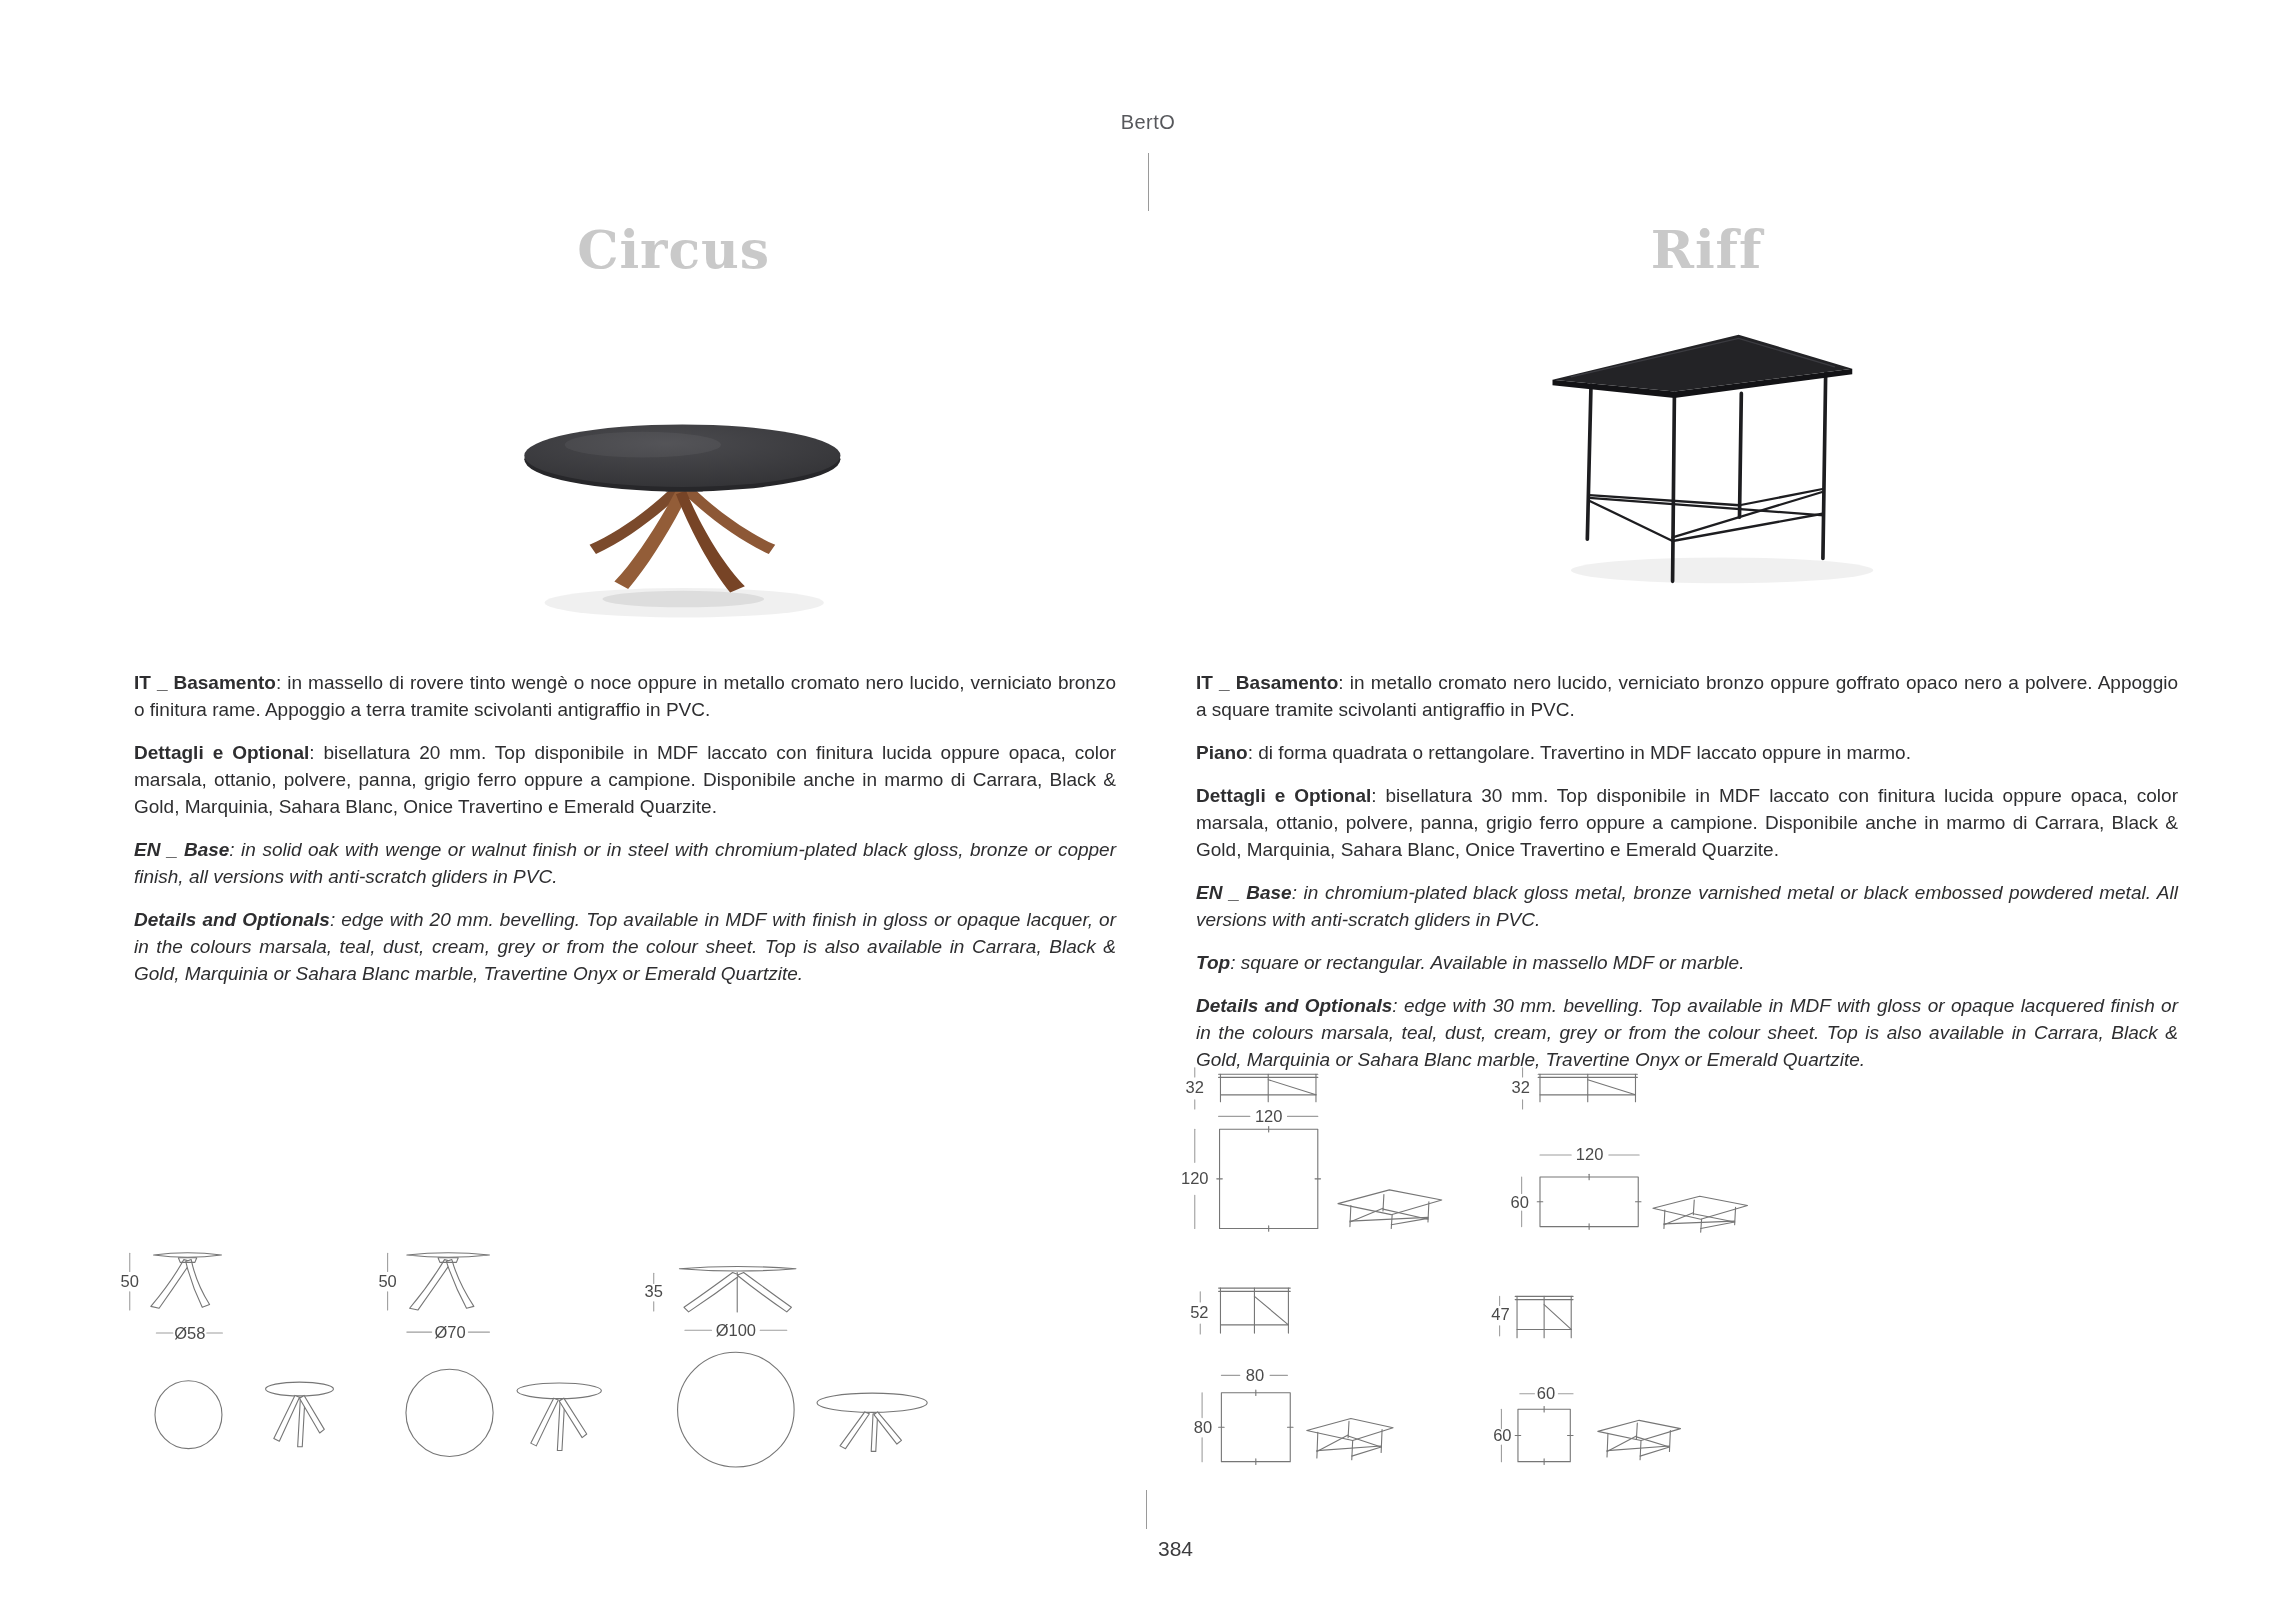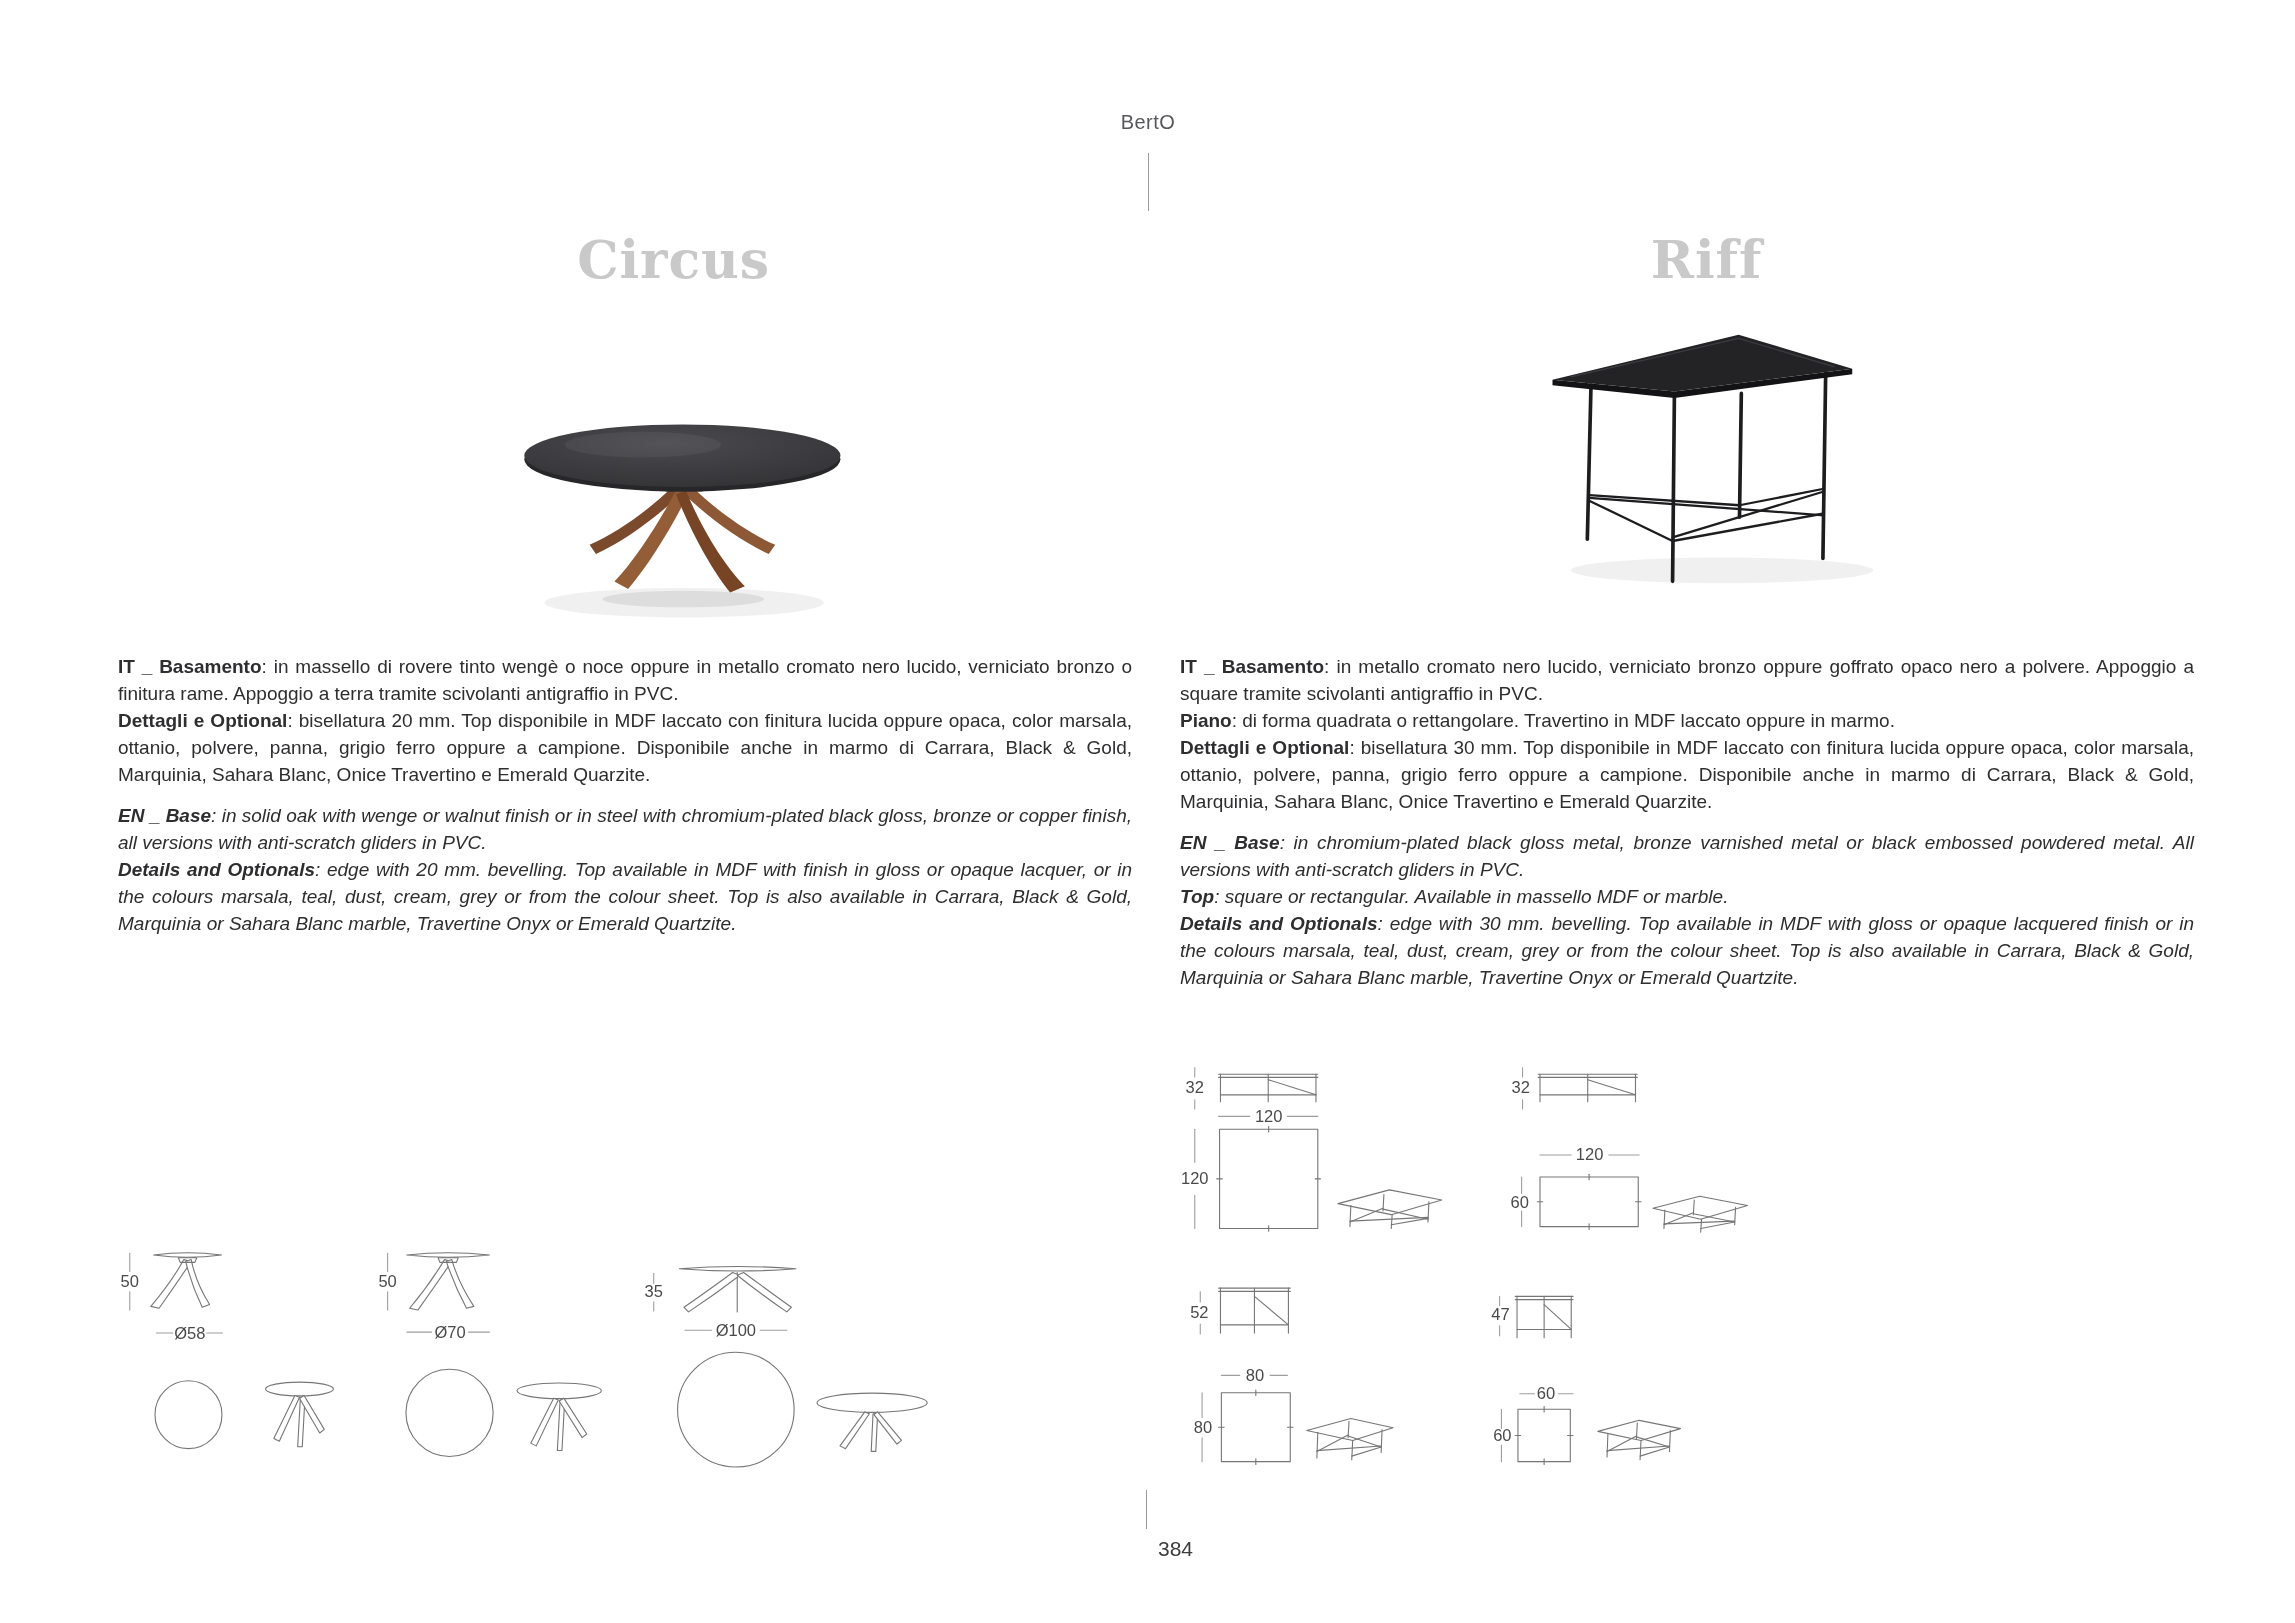--- a/index.html
+++ b/index.html
@@ -5,35 +5,35 @@
   * { margin:0; padding:0; box-sizing:border-box; }
   body { background:#ffffff; font-family:"Liberation Sans", sans-serif; }
   .page { position:relative; width:2296px; height:1624px; background:#ffffff; overflow:hidden; }
 
   .brand { position:absolute; left:1056px; top:111px; width:184px; text-align:center;
            font-size:20px; letter-spacing:0.5px; color:#57585c; }
   .vrule { position:absolute; width:0.9px; background:#9a9a9a; }
   .brand-rule { left:1148px; top:153px; height:58px; }
   .footer-rule { left:1146px; top:1490px; height:39px; }
 
-  .title { position:absolute; top:229px; width:459px; text-align:center;
+  .title { position:absolute; top:219px; width:459px; text-align:center;
            font-family:"DejaVu Serif", serif; font-weight:700; font-size:52px;
            color:#c9c9c9; letter-spacing:0.9px; }
   .title.circus { left:444px; }
   .title.riff   { left:1477px; }
 
   .photo { position:absolute; }
   .circus-photo { left:505px; top:395px; }
   .riff-photo   { left:1543px; top:321px; }
 
   .textcol { position:absolute; width:1014px; color:#2e2e30; font-size:19px;
              line-height:27px; text-align:justify; }
   .textcol.left  { left:118px;  top:653px; }
   .textcol.right { left:1180px; top:653px; }
-  .textcol p { margin:0; }
+  .textcol p { margin:16px; }
   .textcol .lbl { font-weight:bold; }
   .block.en { margin-top:13.8px; font-style:italic; }
 
   .dims { position:absolute; }
   .dims-left  { left:110px;  top:1244px; }
   .dims-right { left:1180px; top:1065px; }
   .dims line, .dims path, .dims rect, .dims ellipse, .dims circle, .dims polygon, .dims polyline
         { stroke:#767676; stroke-width:1.2; fill:none; stroke-linecap:round; stroke-linejoin:round; }
   .dims .dimline { stroke:#9e9e9e; }
   .dims .blade   { fill:#ffffff; }

